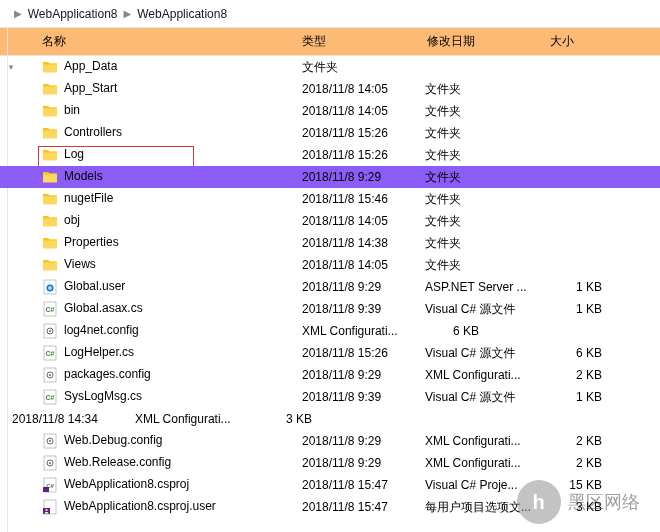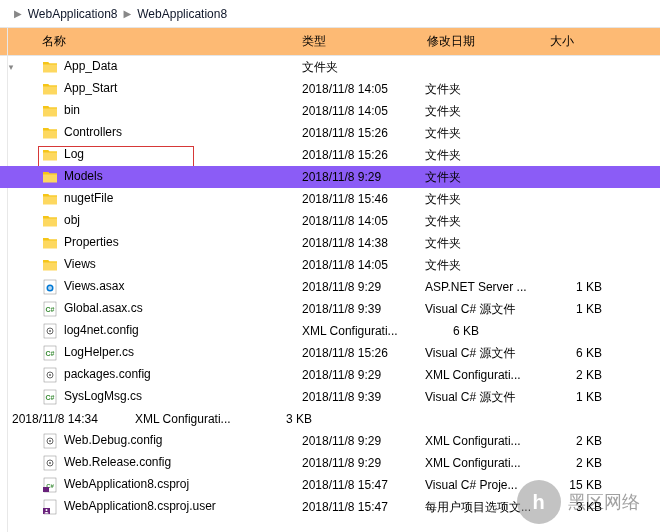--- a/index.html
+++ b/index.html
@@ -212,21 +212,21 @@
     <div class="row">
       <div class="cell cell-name">
         <span class="indent"></span>
         <span class="icon">
           <svg width="16" height="16" viewBox="0 0 16 16">
             <rect x="2" y="1" width="12" height="14" fill="#fff" stroke="#888" stroke-width="0.5"></rect>
             <circle cx="8" cy="9" r="3.5" fill="#0078d4"></circle>
             <path fill="#fff" d="M6 9a2 2 0 014 0 2 2 0 01-4 0" opacity="0.7"></path>
           </svg>
         </span>
-        <span>Views.asax</span>
+        <span>Global.user</span>
       </div>
       <div class="cell cell-date">2018/11/8 9:29</div>
       <div class="cell cell-type">ASP.NET Server ...</div>
       <div class="cell cell-size">1 KB</div>
     </div>
     <div class="row">
       <div class="cell cell-name">
         <span class="indent"></span>
         <span class="icon">
           <svg width="16" height="16" viewBox="0 0 16 16">

